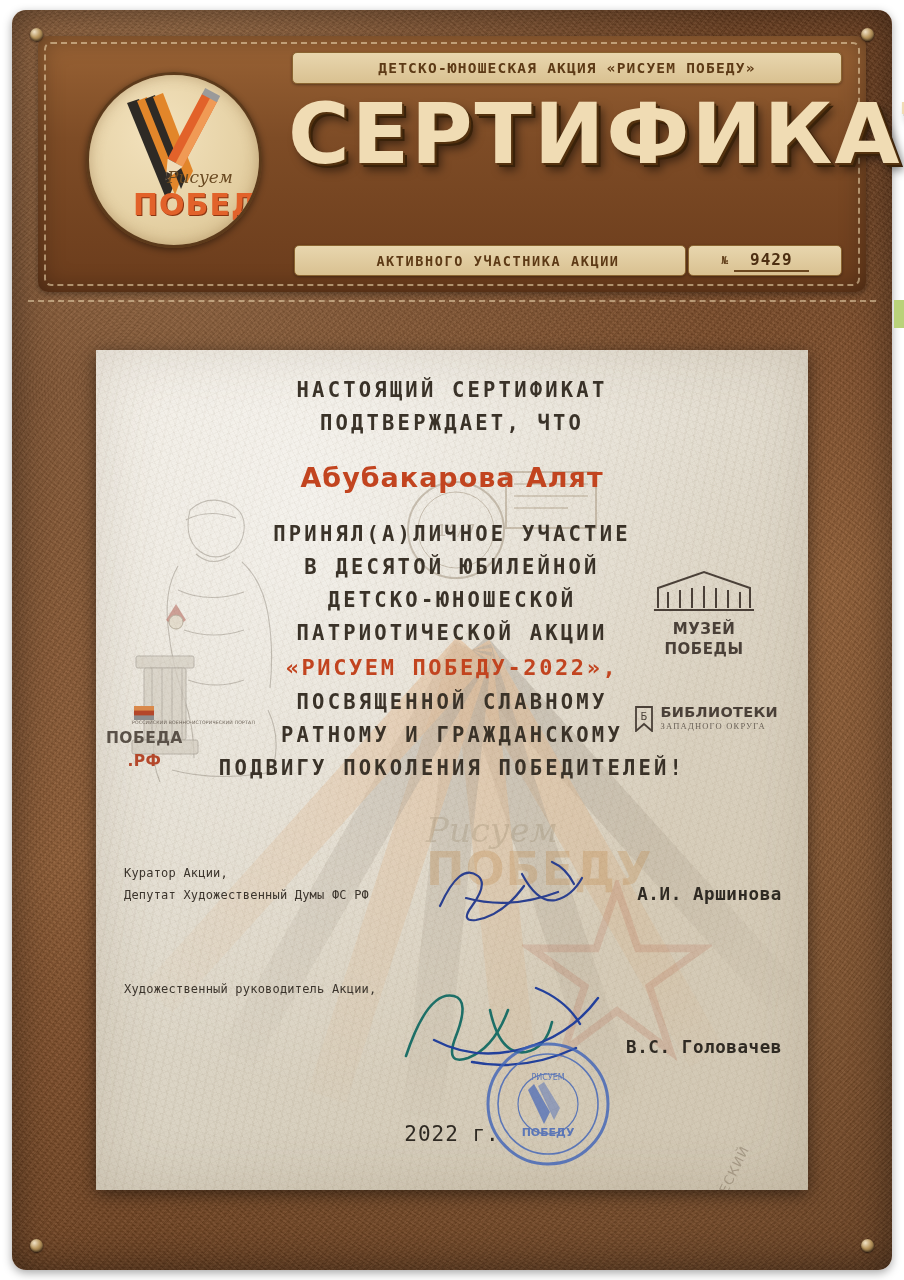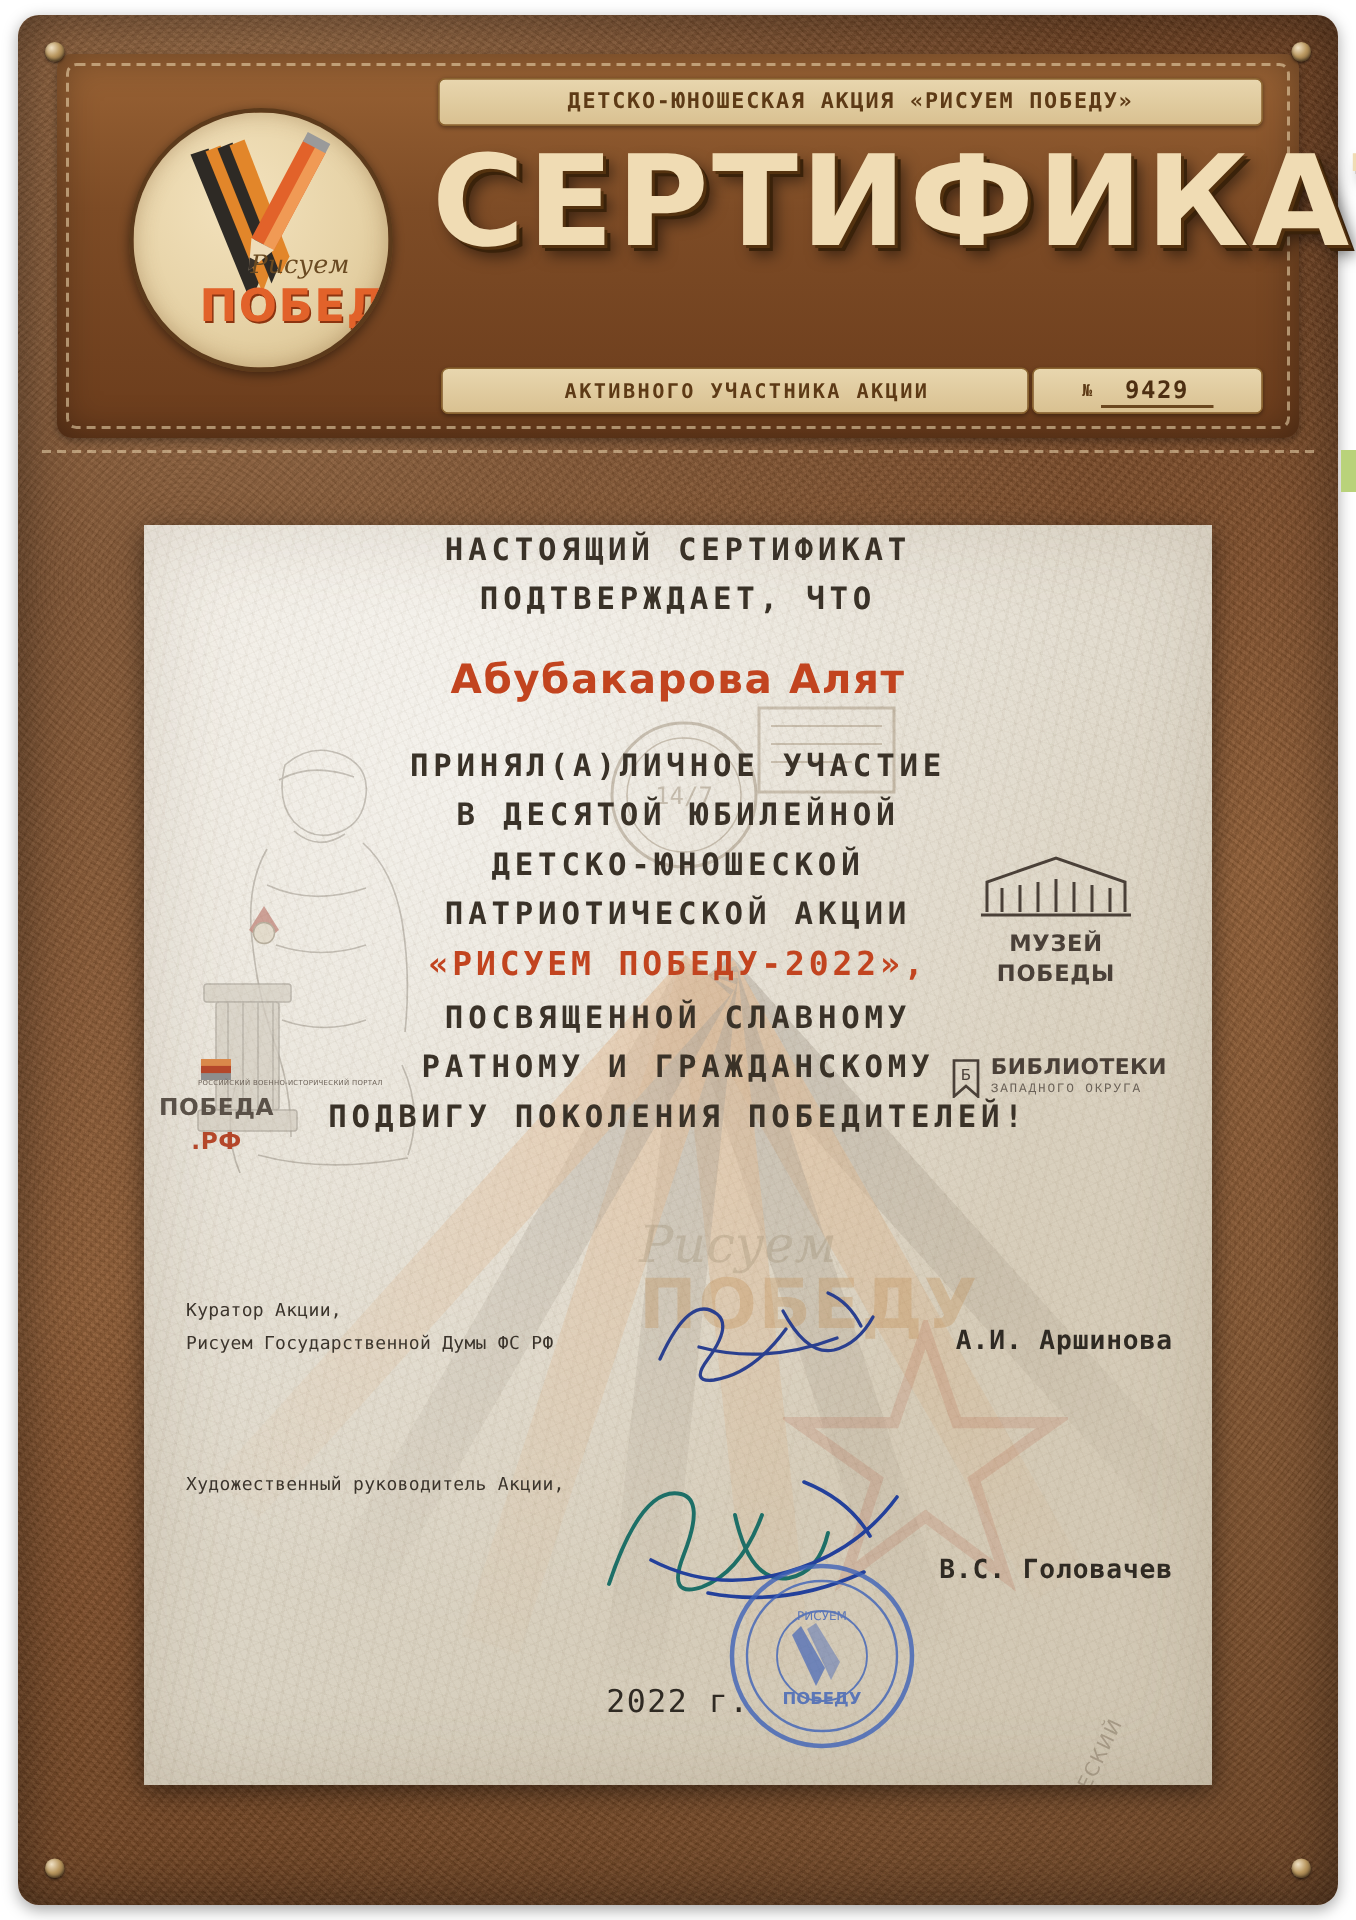--- a/index.html
+++ b/index.html
@@ -307,20 +307,21 @@
     z-index: 1;
     opacity: .45;
     pointer-events: none;
   }
 
   
   .content {
     position: relative;
     z-index: 3;
     text-align: center;
+    padding-top: 24px;
   }
   .line-main {
     font-family: "DejaVu Sans Mono", monospace;
     font-size: 20.5px;
     letter-spacing: 3.2px;
     font-weight: bold;
     color: #3a3228;
     line-height: 33px;
     white-space: nowrap;
   }
@@ -403,21 +404,21 @@
   }
   .badge-library .lb-main {
     font-family: "DejaVu Sans", sans-serif;
     font-size: 14.5px;
     font-weight: bold;
     color: #4a4038;
     letter-spacing: .3px;
     line-height: 15px;
   }
   .badge-library .lb-sub {
-    font-family: Liberation Mono, monospace;
+    font-family: Liberation Serif, serif;
     font-size: 8.5px;
     color: #6b6258;
     letter-spacing: 1.2px;
     line-height: 12px;
   }
 
   
   .sig-block {
     position: absolute;
     z-index: 3;
@@ -692,21 +693,21 @@
         <text x="10" y="14" text-anchor="middle" font-size="10" fill="#4a4038" font-family="DejaVu Sans, sans-serif">Б</text>
       </svg>
       <div>
         <div class="lb-main">БИБЛИОТЕКИ</div>
         <div class="lb-sub">ЗАПАДНОГО ОКРУГА</div>
       </div>
     </div>
 
     <div class="sig-block sig1">
       <div class="sig-role">Куратор Акции,</div>
-      <div class="sig-role">Рисуем Государственной Думы ФС РФ</div>
+      <div class="sig-role">Депутат Художественный Думы ФС РФ</div>
       <div class="sig-name">А.И. Аршинова</div>
     </div>
 
     <div class="sig-block sig2">
       <div class="sig-role">Художественный руководитель Акции,</div>
       <div class="sig-name">В.С. Головачев</div>
     </div>
 
     <svg class="ink ink-1" width="190" height="80" viewBox="0 0 190 80">
       <g fill="none" stroke="#2a3f8f" stroke-width="2.2" stroke-linecap="round">

